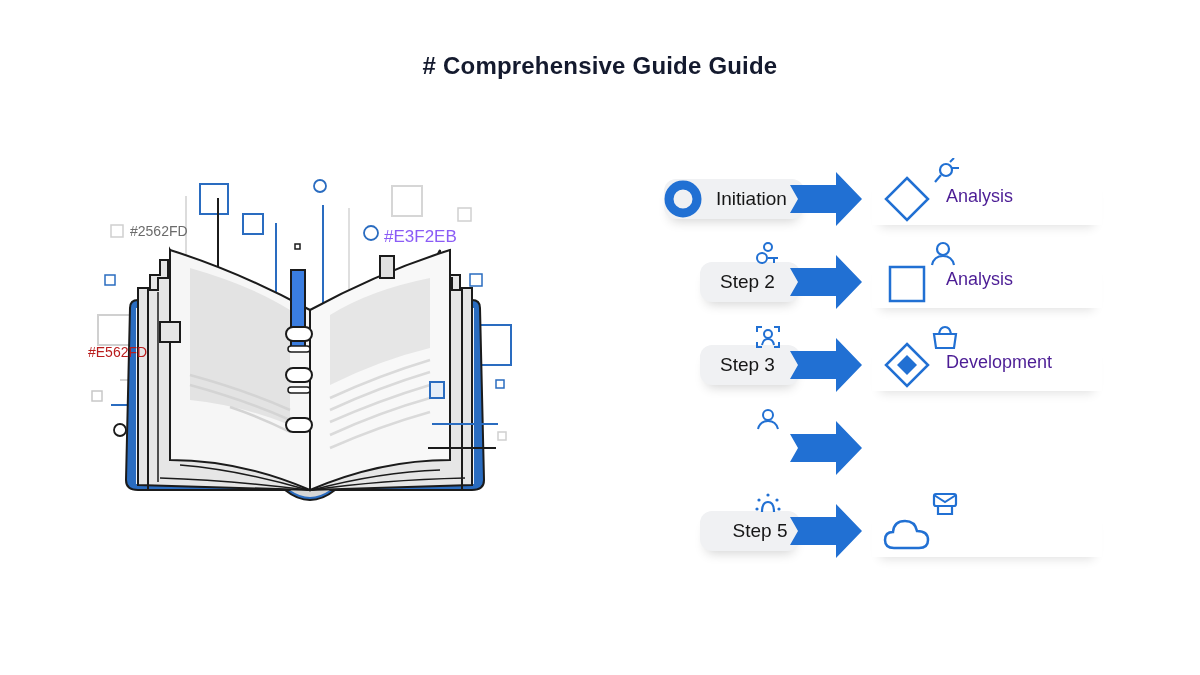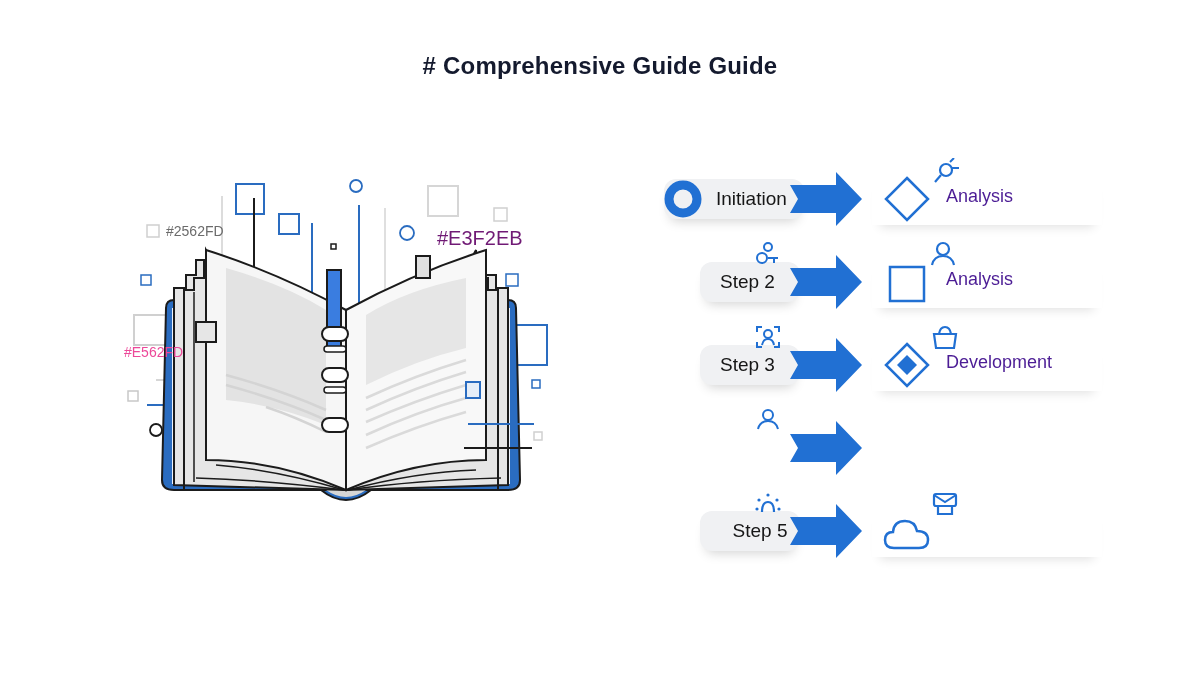--- a/index.html
+++ b/index.html
@@ -1,18 +1,18 @@
 <!DOCTYPE html>
 <html><head>
 <meta charset="utf-8">
 <style>
   html, body { margin: 0; padding: 0; background: #ffffff; }
   body { width: 1200px; height: 675px; position: relative; overflow: hidden; font-family: "Liberation Sans", sans-serif; }
   .title { position: absolute; left: 0; right: 0; top: 52px; text-align: center; font-size: 24px; font-weight: bold; color: #141a2e; letter-spacing: 0.2px; }
-  .illustration { position: absolute; left: 80px; top: 160px; width: 460px; height: 360px; margin-left: 36px; }
+  .illustration { position: absolute; left: 80px; top: 160px; width: 460px; height: 360px; }
   .label-float { position: absolute; font-size: 14px; }
   .flow { position: absolute; left: 650px; top: 160px; width: 520px; height: 420px; }
   .row { position: absolute; left: 0; width: 520px; height: 80px; }
   .step-pill { position: absolute; height: 40px; background: #f0f1f3; border-radius: 12px; box-shadow: 0 8px 12px -6px rgba(0,0,0,0.18); display: flex; align-items: center; font-size: 19px; color: #161616; }
   .step-pill span { padding-left: 20px; }
   .init-pill span { padding-left: 52px; }
   .arrow { position: absolute; left: 140px; width: 72px; height: 54px; }
   .card { position: absolute; left: 222px; width: 230px; height: 52px; border-bottom: 1px solid transparent; box-shadow: 0 10px 10px -8px rgba(0,0,0,0.12); background: #fff; }
   .card-text { position: absolute; left: 74px; top: 14px; font-size: 18px; color: #4c1d95; white-space: nowrap; }
   .card-icon { position: absolute; left: 10px; top: 4px; width: 50px; height: 46px; }
@@ -93,22 +93,22 @@
     <rect x="211" y="110" width="14" height="78" fill="#3a7de0" stroke="#1b1b1b" stroke-width="2"></rect>
     <g>
       <rect x="206" y="167" width="26" height="14" rx="7" fill="#fff" stroke="#1b1b1b" stroke-width="2"></rect>
       <rect x="208" y="186" width="22" height="6" rx="3" fill="#fff" stroke="#1b1b1b" stroke-width="1.5"></rect>
       <rect x="206" y="208" width="26" height="14" rx="7" fill="#fff" stroke="#1b1b1b" stroke-width="2"></rect>
       <rect x="208" y="227" width="22" height="6" rx="3" fill="#fff" stroke="#1b1b1b" stroke-width="1.5"></rect>
       <rect x="206" y="258" width="26" height="14" rx="7" fill="#fff" stroke="#1b1b1b" stroke-width="2"></rect>
     </g>
   </svg>
   <div class="label-float" style="left: 50px; top: 63px; color: rgb(107, 107, 107);">#2562FD</div>
-  <div class="label-float" style="left: 321px; top: 67px; font-size: 20px; color: #701a75;">#E3F2EB</div>
-  <div class="label-float" style="left: 8px; top: 184px; color: #ec4899;">#E562FD</div>
+  <div class="label-float" style="left: 304px; top: 67px; font-size: 17px; color: #8b5cf6;">#E3F2EB</div>
+  <div class="label-float" style="left: 8px; top: 184px; color: #b91c1c;">#E562FD</div>
 </div>
 
 <div class="flow">
 
   <div class="row" style="top:10px;">
     <div class="step-pill init-pill" style="left:14px; top:9px; width:140px;">
       <svg style="position:absolute; left:0; top:1px;" width="38" height="38" viewBox="0 0 38 38">
           <circle cx="19" cy="19" r="14" fill="none" stroke="#2170d3" stroke-width="9"></circle>
         </svg>
       <span>Initiation</span>

